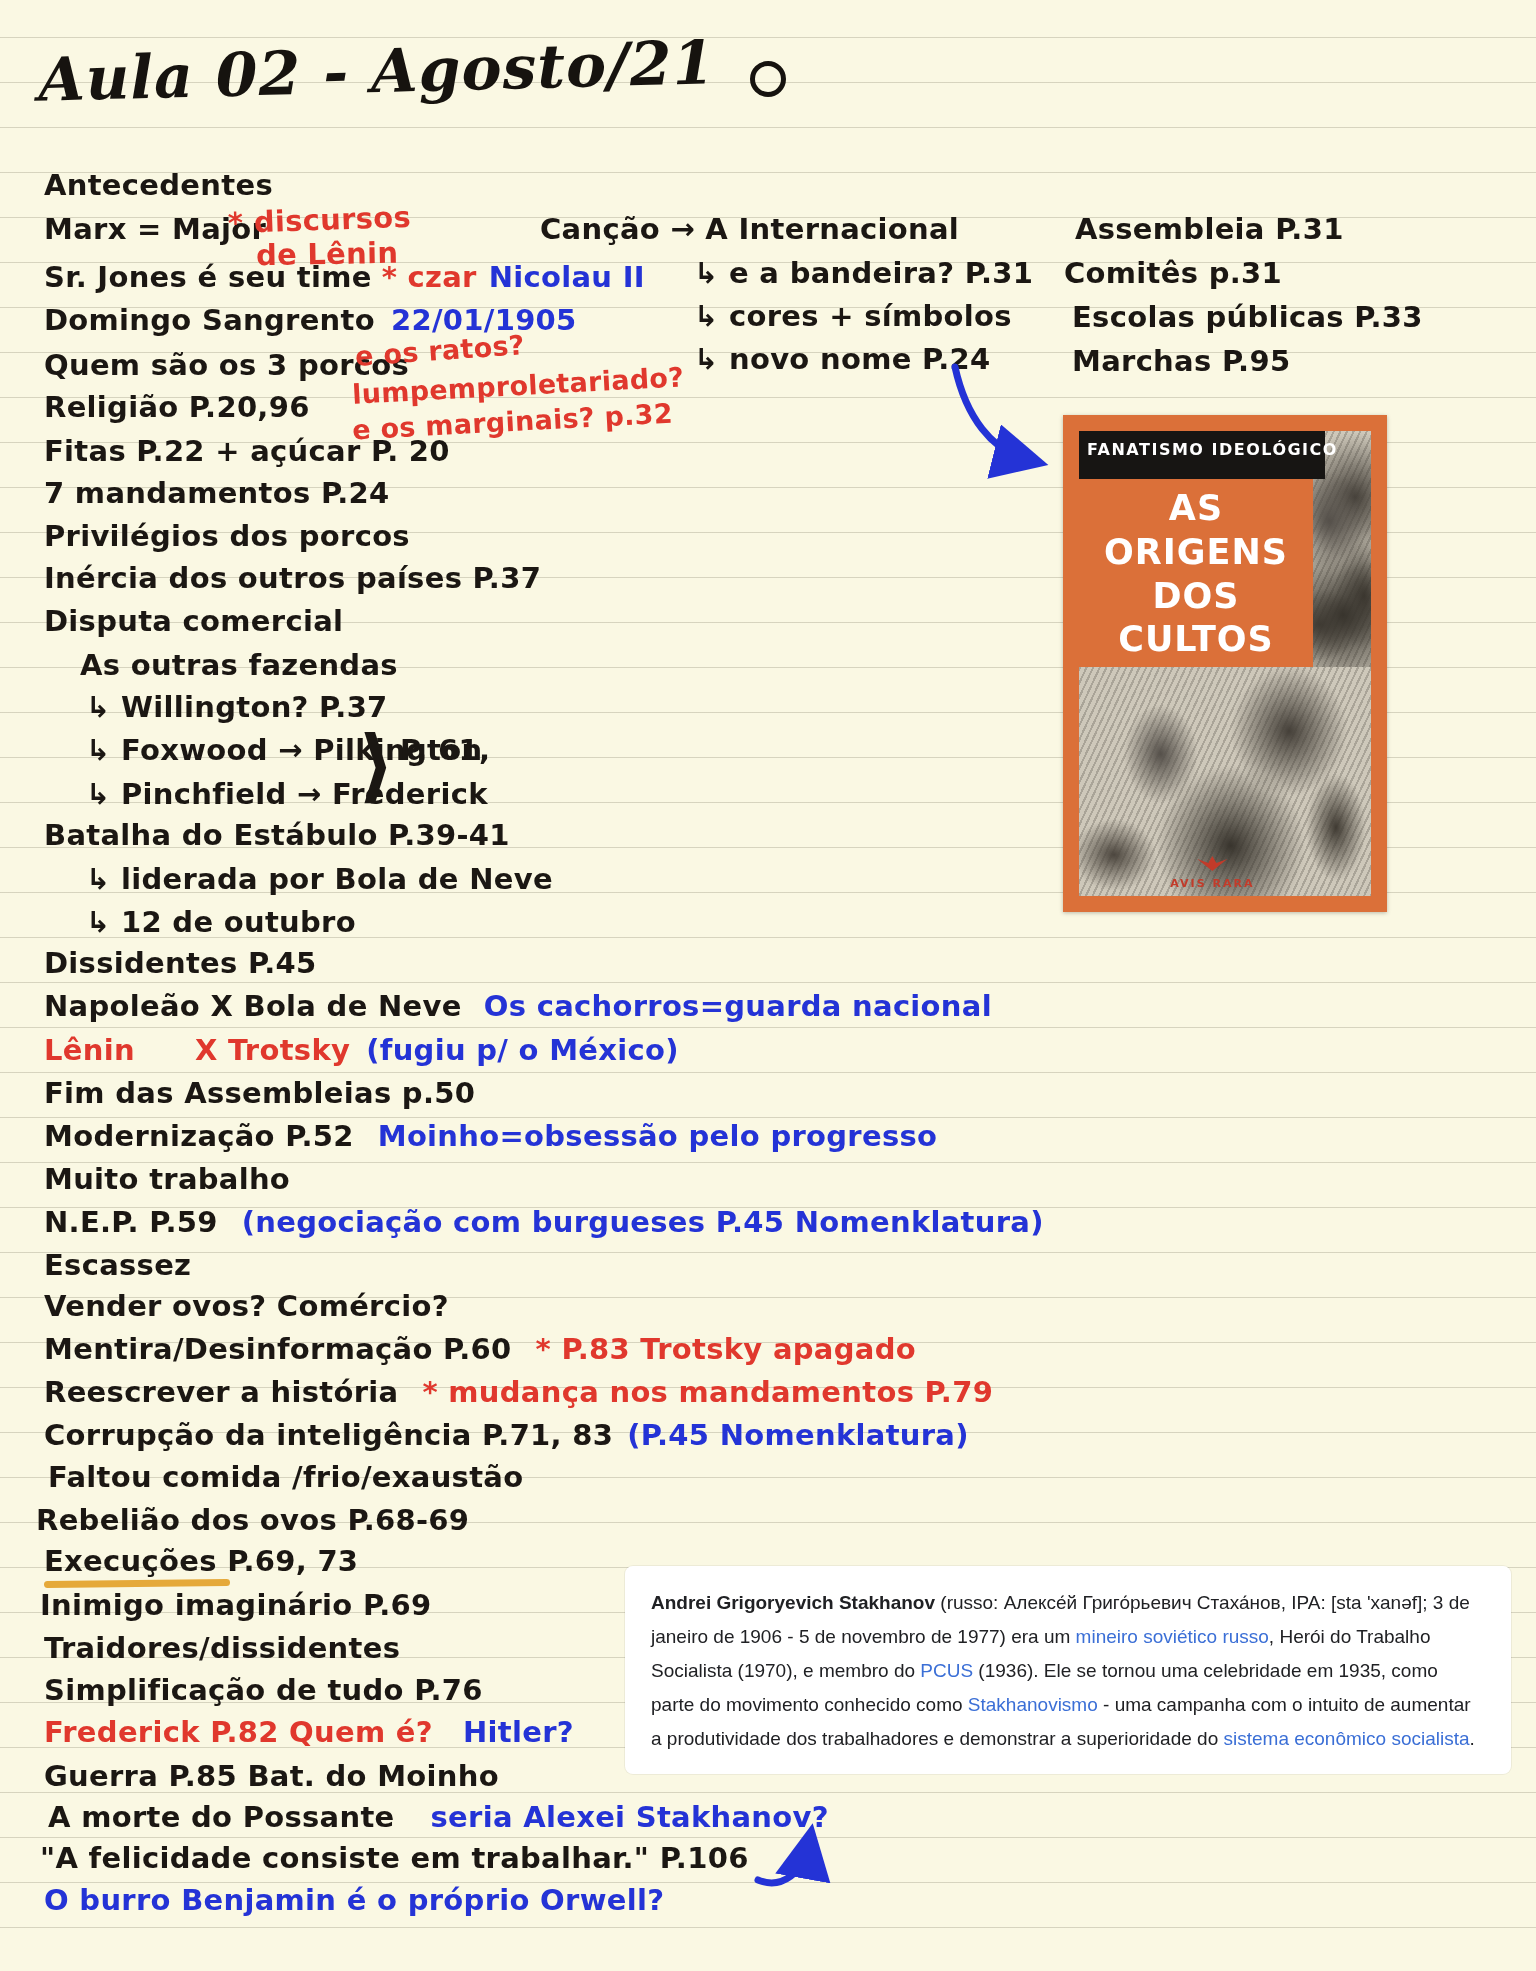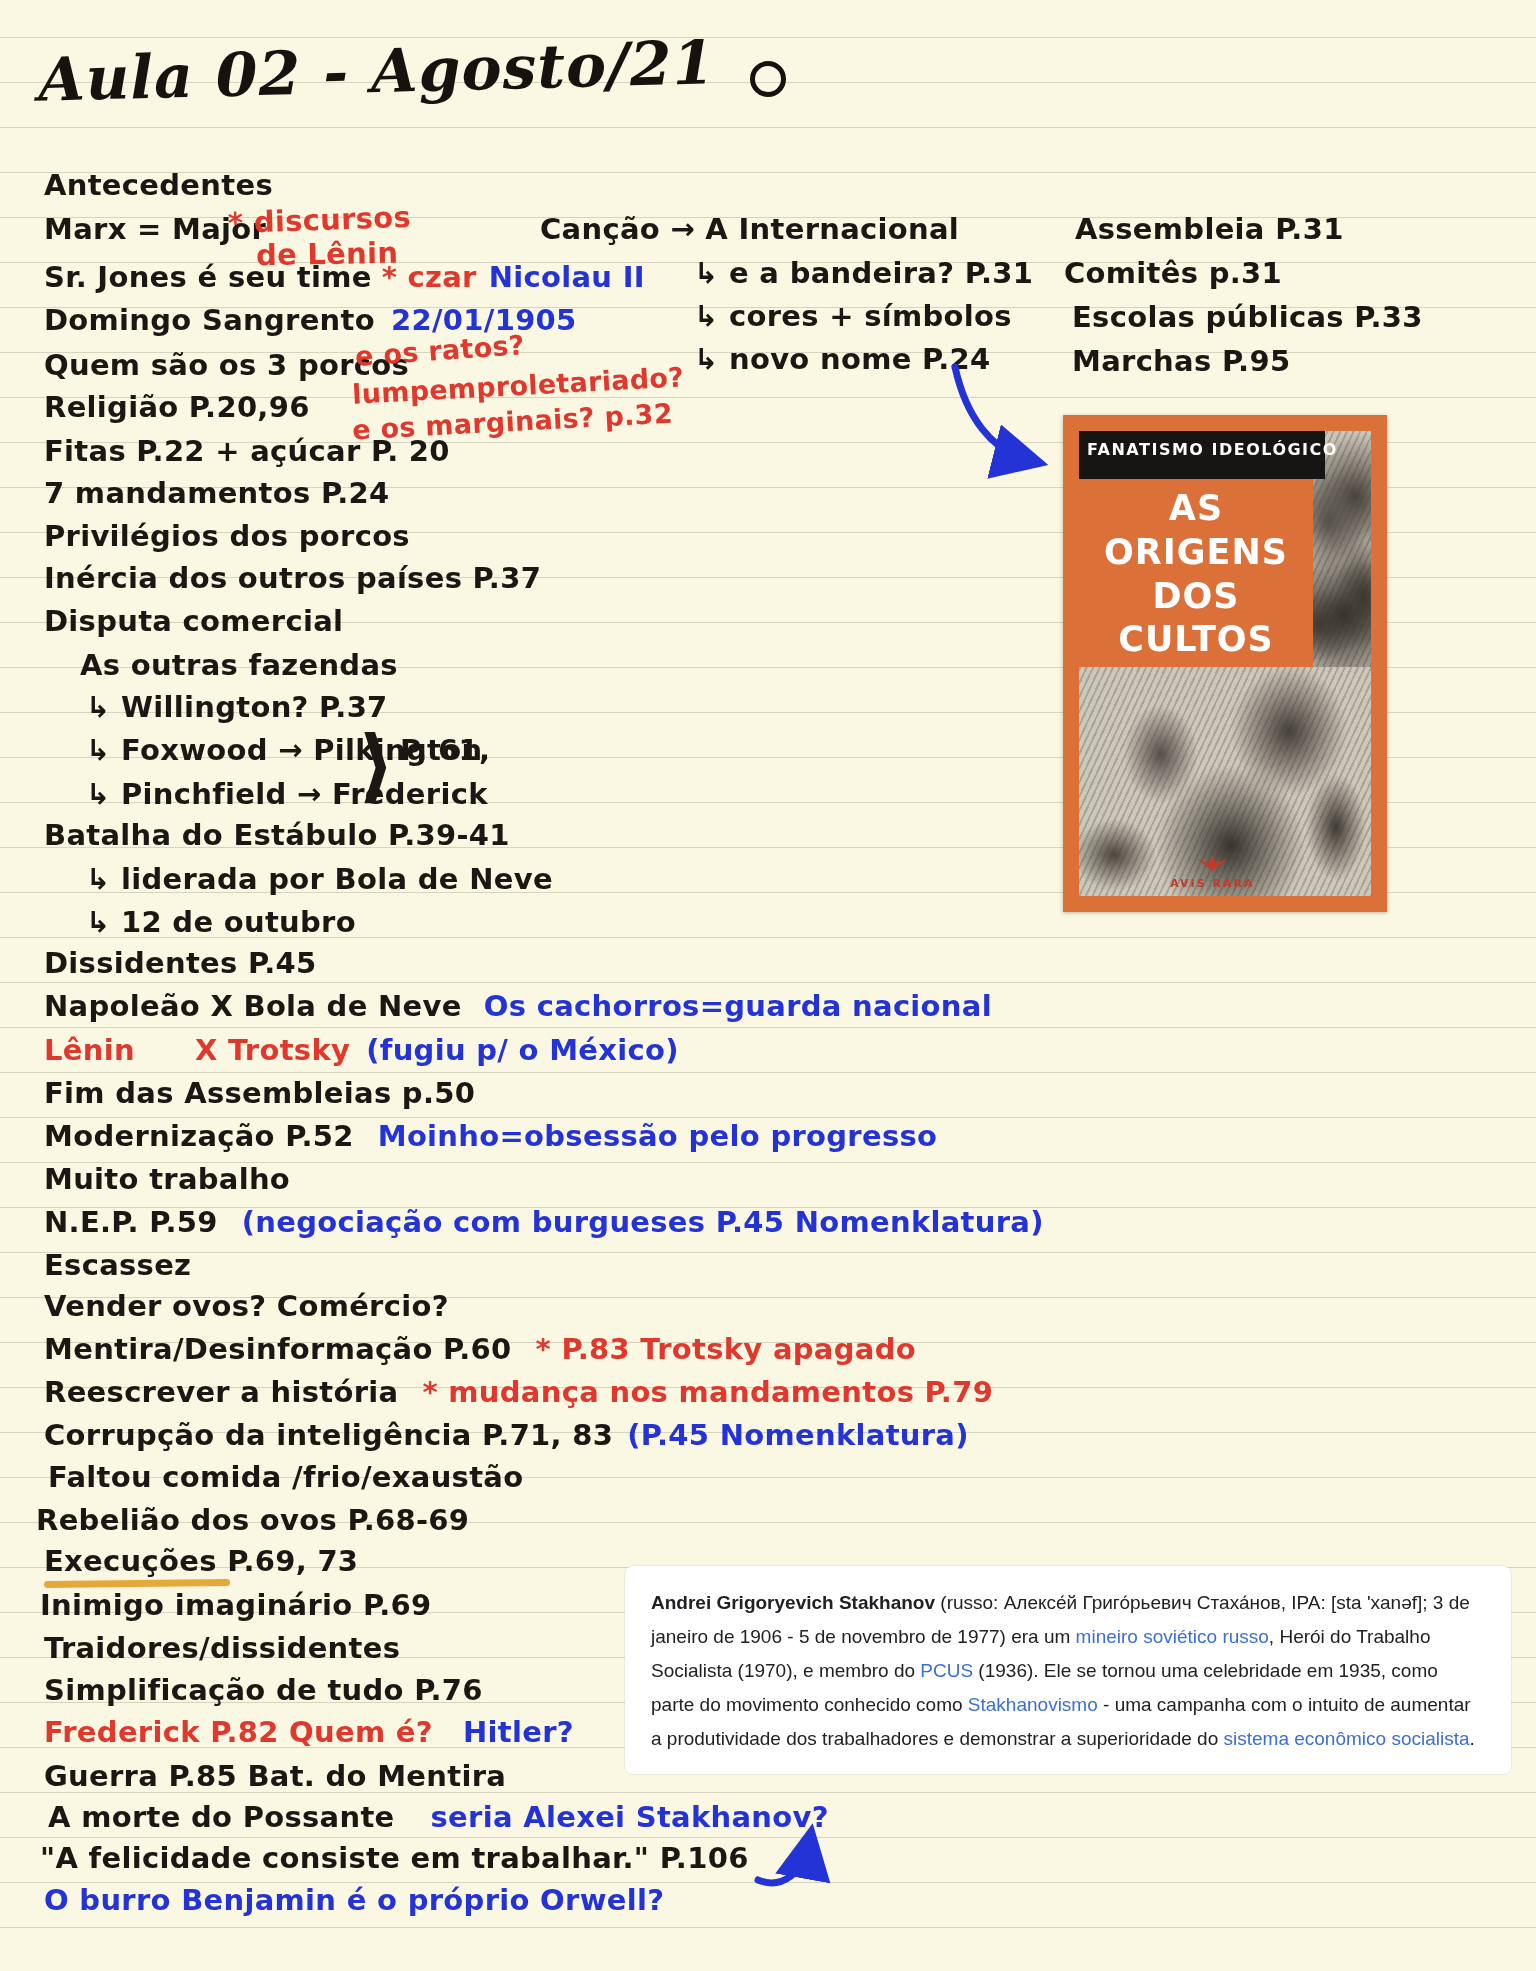--- a/index.html
+++ b/index.html
@@ -144,21 +144,21 @@
       <div class="hw-row" style="left: 44px; top: 1334px;"><span class="ink-k">Mentira/Desinformação P.60</span><span class="ink-r" style="margin-left: 24px;">* P.83 Trotsky apagado</span></div>
       <div class="hw-row" style="left: 44px; top: 1377px;"><span class="ink-k">Reescrever a história</span><span class="ink-r" style="margin-left: 24px;">* mudança nos mandamentos P.79</span></div>
       <div class="hw-row" style="left: 44px; top: 1420px;"><span class="ink-k">Corrupção da inteligência P.71, 83</span><span class="ink-b" style="margin-left: 14px;">(P.45 Nomenklatura)</span></div>
       <div class="hw-row" style="left: 48px; top: 1462px;"><span class="ink-k">Faltou comida /frio/exaustão</span></div>
       <div class="hw-row" style="left: 36px; top: 1505px;"><span class="ink-k">Rebelião dos ovos P.68-69</span></div>
       <div class="hw-row" style="left: 44px; top: 1546px;"><span class="ink-k">Execuções  P.69, 73</span></div>
       <div class="hw-row" style="left: 40px; top: 1590px;"><span class="ink-k">Inimigo imaginário P.69</span></div>
       <div class="hw-row" style="left: 44px; top: 1633px;"><span class="ink-k">Traidores/dissidentes</span></div>
       <div class="hw-row" style="left: 44px; top: 1675px;"><span class="ink-k">Simplificação de tudo P.76</span></div>
       <div class="hw-row" style="left: 44px; top: 1717px;"><span class="ink-r">Frederick P.82 Quem é?</span><span class="ink-b" style="margin-left: 30px;">Hitler?</span></div>
-      <div class="hw-row" style="left: 44px; top: 1761px;"><span class="ink-k">Guerra P.85 Bat. do Mentira</span></div>
+      <div class="hw-row" style="left: 44px; top: 1761px;"><span class="ink-k">Guerra P.85 Bat. do Moinho</span></div>
       <div class="hw-row" style="left: 48px; top: 1802px;"><span class="ink-k">A morte do Possante</span><span class="ink-b" style="margin-left: 36px;">seria Alexei Stakhanov?</span></div>
       <div class="hw-row" style="left: 40px; top: 1843px;"><span class="ink-k">"A felicidade consiste em trabalhar." P.106</span></div>
       <div class="hw-row" style="left: 44px; top: 1885px;"><span class="ink-b">O burro Benjamin é o próprio Orwell?</span></div>
       <div class="hw-row" style="left: 540px; top: 214px;"><span class="ink-k">Canção → A Internacional</span></div>
       <div class="hw-row" style="left: 694px; top: 258px;"><span class="ink-k">↳ e a bandeira?  P.31</span></div>
       <div class="hw-row" style="left: 694px; top: 301px;"><span class="ink-k">↳ cores + símbolos</span></div>
       <div class="hw-row" style="left: 694px; top: 344px;"><span class="ink-k">↳ novo nome  P.24</span></div>
       <div class="hw-row" style="left: 1075px; top: 214px;"><span class="ink-k">Assembleia  P.31</span></div>
       <div class="hw-row" style="left: 1064px; top: 258px;"><span class="ink-k">Comitês  p.31</span></div>
       <div class="hw-row" style="left: 1072px; top: 302px;"><span class="ink-k">Escolas públicas  P.33</span></div>

